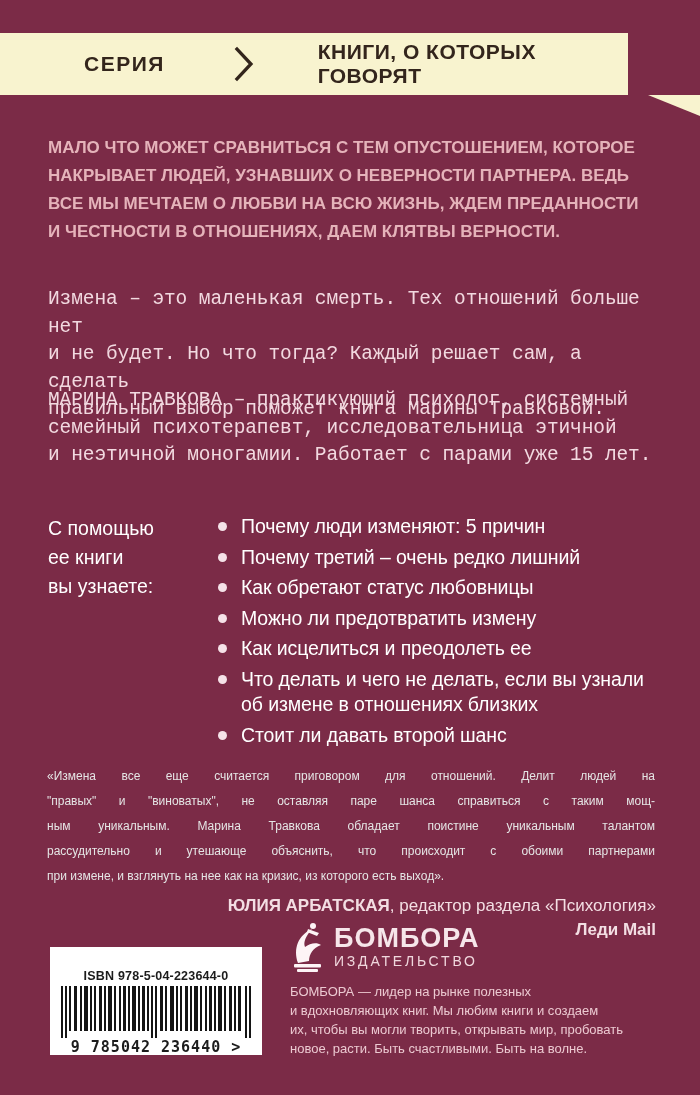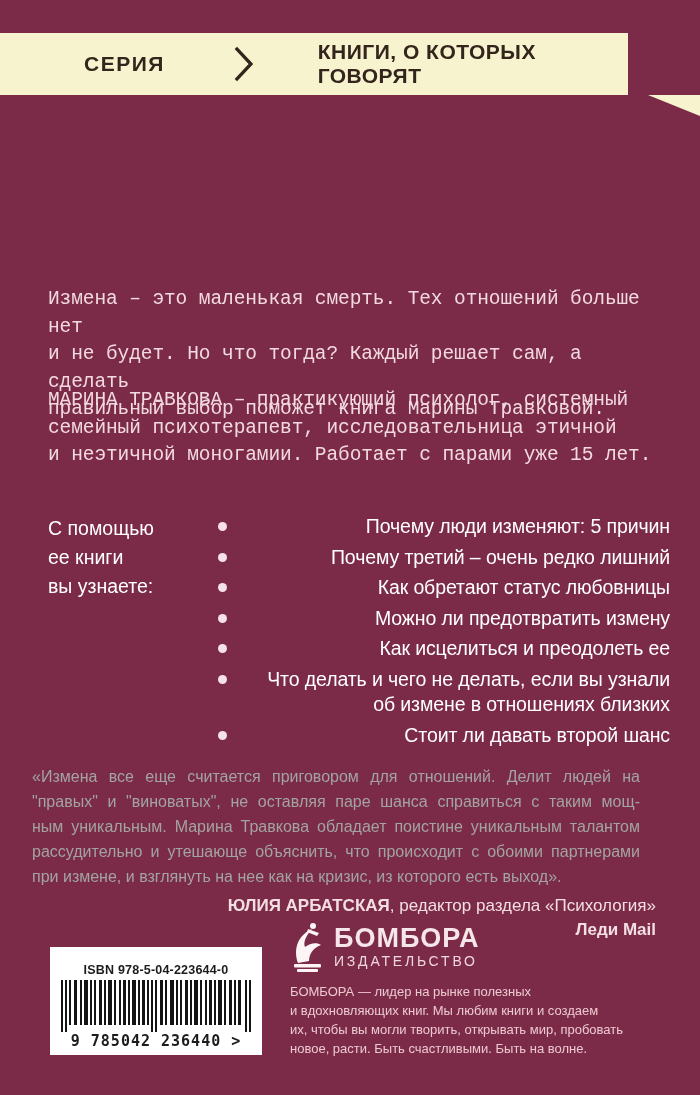--- a/index.html
+++ b/index.html
@@ -34,43 +34,43 @@
     font-family:Liberation Mono, monospace;
   }
   .p2 { top:286px; }
   .p3 { top:387px; }
   
   .learn { position:absolute; top:514px; left:48px; width:622px; display:flex; color:#ffffff; }
   .learn-label { flex:0 0 152px; font-size:19.5px; line-height:29px; white-space:pre-line; }
   .learn-list { list-style:none; margin:0; padding:0 0 0 15px; flex:1; }
   .learn-list li {
     position:relative; padding-left:26px; margin-bottom:5px;
-    font-size:19.5px; line-height:25.5px; letter-spacing:-0.1px;text-align:right;
+    font-size:19.5px; line-height:25.5px; letter-spacing:-0.1px;
   }
   .learn-list .dot {
     position:absolute; left:3px; top:8px; width:9px; height:9px;
     border-radius:50%; background:#f5e2e8;
   }
   
   .quote {
-    position:absolute; top:764px; left:32px; width:608px;
-    font-size:16px; line-height:25px; color:#a3a3a3;
+    position:absolute; top:764px; left:47px; width:608px;
+    font-size:12px; line-height:25px; color:#e5e5e5;
   }
   .quote .qline { text-align:justify; text-align-last:justify; }
   .quote .qline:last-child { text-align-last:left; }
   .attribution {
     position:absolute; top:894px; left:48px; width:608px;
     text-align:right; color:#f3dee3; font-size:17px; line-height:24px;
   }
   .attr-name, .attr-source { font-weight:bold; }
   
   .isbn-box {
     position:absolute; top:947px; left:50px; width:212px; height:108px;
     background:#ffffff; color:#1c1c1c; text-align:center;
-    box-sizing:border-box; padding-top:16px;
+    box-sizing:border-box; padding-top:22px;
   }
   .isbn-label { font-size:12.5px; font-weight:bold; letter-spacing:0.2px; }
   .isbn-bars { margin-top:3px; display:inline-block; }
   .isbn-digits {
     font-family:"DejaVu Sans Mono", monospace; font-size:15px; font-weight:bold;
     letter-spacing:1px; margin-top:-4px;
   }
   
   .publisher { position:absolute; top:920px; left:290px; width:392px; color:#f6e6ea; }
   .pub-logo-row { display:flex; align-items:center; gap:10px; }
@@ -87,20 +87,24 @@
 
   <div class="banner">
     <span class="banner-label">СЕРИЯ</span>
     <svg class="banner-chevron" width="22" height="40" viewBox="0 0 22 40">
       <path d="M3 3 L19 20 L3 37" fill="none" stroke="#33251c" stroke-width="3.5"></path>
     </svg>
     <span class="banner-title">КНИГИ, О КОТОРЫХ ГОВОРЯТ</span>
   </div>
   <div class="banner-fold"></div>
 
+  <div class="lead">МАЛО ЧТО МОЖЕТ СРАВНИТЬСЯ С ТЕМ ОПУСТОШЕНИЕМ, КОТОРОЕ
+НАКРЫВАЕТ ЛЮДЕЙ, УЗНАВШИХ О НЕВЕРНОСТИ ПАРТНЕРА. ВЕДЬ
+ВСЕ МЫ МЕЧТАЕМ О ЛЮБВИ НА ВСЮ ЖИЗНЬ, ЖДЕМ ПРЕДАННОСТИ
+И ЧЕСТНОСТИ В ОТНОШЕНИЯХ, ДАЕМ КЛЯТВЫ ВЕРНОСТИ.</div>
 
   <div class="para p2">Измена – это маленькая смерть. Тех отношений больше нет
 и не будет. Но что тогда? Каждый решает сам, а сделать
 правильный выбор поможет книга Марины Травковой.</div>
 
   <div class="para p3">МАРИНА ТРАВКОВА – практикующий психолог, системный
 семейный психотерапевт, исследовательница этичной
 и неэтичной моногамии. Работает с парами уже 15 лет.</div>
 
   <div class="learn">

